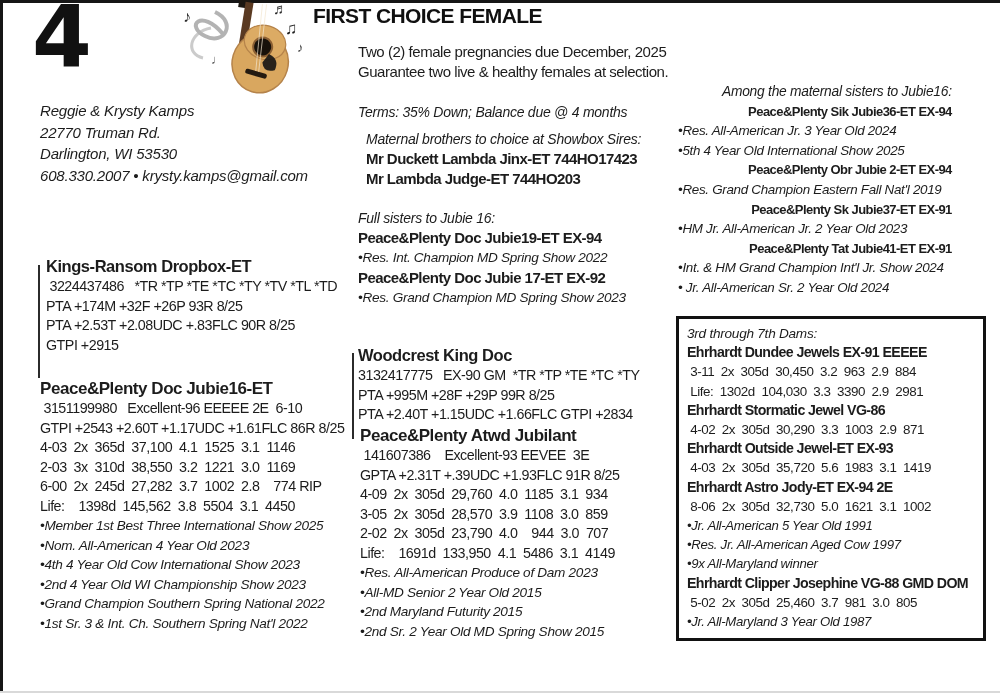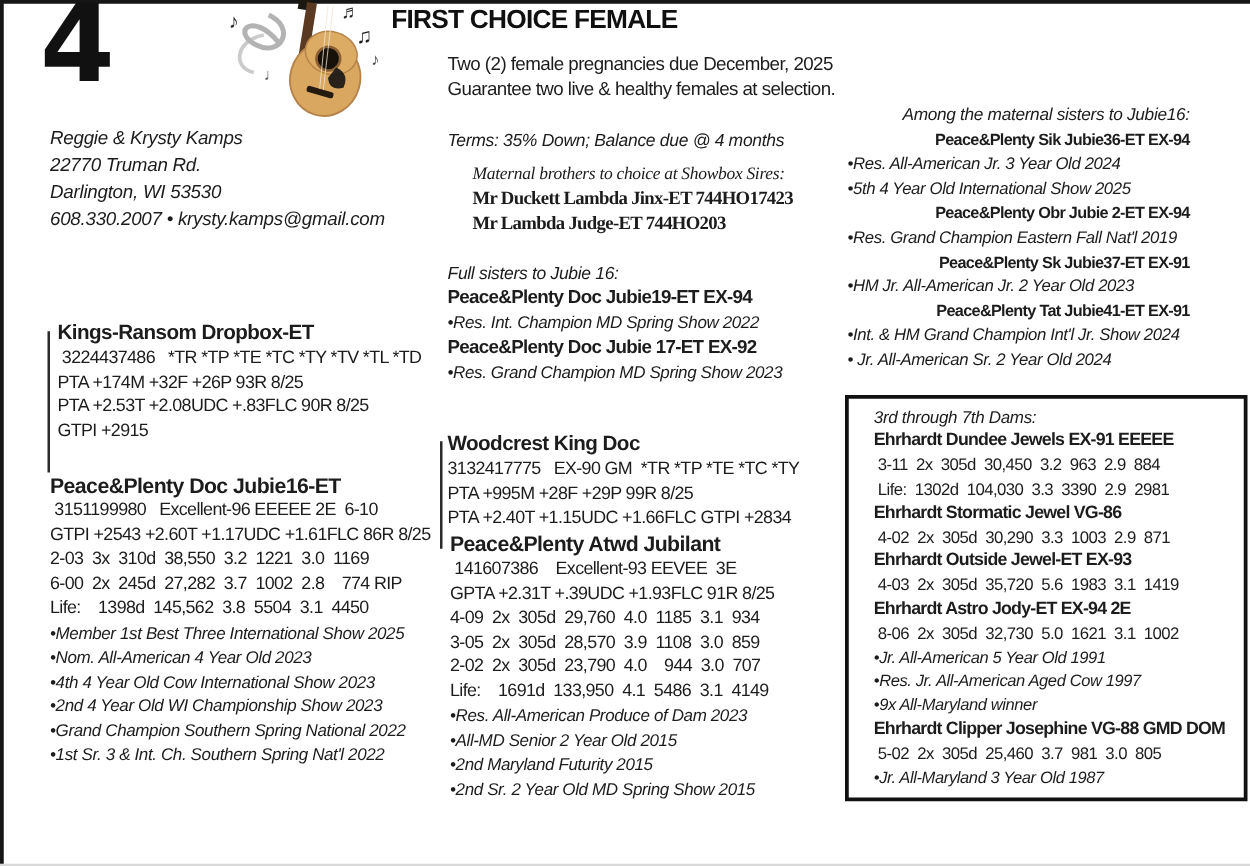--- a/index.html
+++ b/index.html
@@ -23,21 +23,21 @@
     letter-spacing:-0.6px; white-space:nowrap; color:#101010;
   }
   .intro { position:absolute; left:358px; top:42px; font-size:15px; line-height:19.5px; letter-spacing:-0.45px; }
   .contact { position:absolute; left:40px; top:100px; font-style:italic; font-size:15px; line-height:21.5px; letter-spacing:-0.2px; }
   .terms { position:absolute; left:358px; top:104px; font-style:italic; font-size:14px; letter-spacing:-0.25px; }
 
   .ital-head { font-style:italic; font-size:14px; line-height:19px; letter-spacing:-0.25px; }
   .animal-name { font-weight:bold; font-size:15px; line-height:20px; letter-spacing:-0.55px; white-space:nowrap; }
   .bullet { font-style:italic; font-size:13.6px; line-height:19.6px; letter-spacing:-0.3px; white-space:nowrap; }
 
-  .mat-bros { position:absolute; left:378px; top:130px;font-family:Liberation Serif, serif; }
+  .mat-bros { position:absolute; left:366px; top:130px; }
   .sisters  { position:absolute; left:358px; top:209px; }
 
   .block-name { font-weight:bold; font-size:16.5px; line-height:21px; letter-spacing:-0.45px; white-space:nowrap; }
   .stat-line  { font-size:14.3px; line-height:19.5px; white-space:pre; letter-spacing:-0.5px; }
 
   .vline1 { position:absolute; left:38px;  top:265px; width:2px; height:113px; background:#2b2b2b; }
   .vline2 { position:absolute; left:352px; top:353px; width:2px; height:86px;  background:#2b2b2b; }
 
   .sire-block  { position:absolute; left:46px;  top:256px; }
   .dam-block   { position:absolute; left:40px;  top:378px; }
@@ -46,21 +46,21 @@
   .dam2-block  { position:absolute; left:360px; top:425px; }
   .dam2-block .block-name { font-size:17px; }
 
   .sisters2 { position:absolute; left:678px; top:82px; }
   .sisters2 .animal-name { font-size:13px; line-height:19.6px;text-align:right; }
   .sisters2 .bullet { font-size:13.4px; line-height:19.6px; }
   .sisters2 .ital-head { font-size:13.8px; line-height:19.6px;margin-left:44px; }
 
   .dams-box {
     position:absolute; left:676px; top:316px; width:288px;
-    border:3px solid #111; padding:5px 8px 7px 20px;
+    border:3px solid #111; padding:5px 8px 7px 8px;
   }
   .dams-box .ital-head { font-size:13.6px; line-height:19.2px; }
   .dams-box .animal-name { font-size:14.2px; line-height:19.2px; letter-spacing:-0.6px; }
   .dams-box .stat-line { font-size:13.4px; line-height:19.2px; letter-spacing:-0.45px; }
   .dams-box .bullet { font-size:13.2px; line-height:19.2px; }
 </style>
 </head>
 <body>
 
 <div id="page">
@@ -128,20 +128,21 @@
     <div class="stat-line"> 3224437486   *TR *TP *TE *TC *TY *TV *TL *TD</div>
     <div class="stat-line">PTA +174M +32F +26P 93R 8/25</div>
     <div class="stat-line">PTA +2.53T +2.08UDC +.83FLC 90R 8/25</div>
     <div class="stat-line">GTPI +2915</div>
   </div>
 
   <div class="dam-block">
     <div class="block-name">Peace&amp;Plenty Doc Jubie16-ET</div>
     <div class="stat-line"> 3151199980   Excellent-96 EEEEE 2E  6-10</div>
     <div class="stat-line">GTPI +2543 +2.60T +1.17UDC +1.61FLC 86R 8/25</div>
+    <div class="stat-line">4-03  2x  365d  37,100  4.1  1525  3.1  1146</div>
     <div class="stat-line">2-03  3x  310d  38,550  3.2  1221  3.0  1169</div>
     <div class="stat-line">6-00  2x  245d  27,282  3.7  1002  2.8    774 RIP</div>
     <div class="stat-line">Life:    1398d  145,562  3.8  5504  3.1  4450</div>
     <div class="bullet">•Member 1st Best Three International Show 2025</div>
     <div class="bullet">•Nom. All-American 4 Year Old 2023</div>
     <div class="bullet">•4th 4 Year Old Cow International Show 2023</div>
     <div class="bullet">•2nd 4 Year Old WI Championship Show 2023</div>
     <div class="bullet">•Grand Champion Southern Spring National 2022</div>
     <div class="bullet">•1st Sr. 3  &amp; Int. Ch. Southern Spring Nat'l 2022</div>
   </div>

